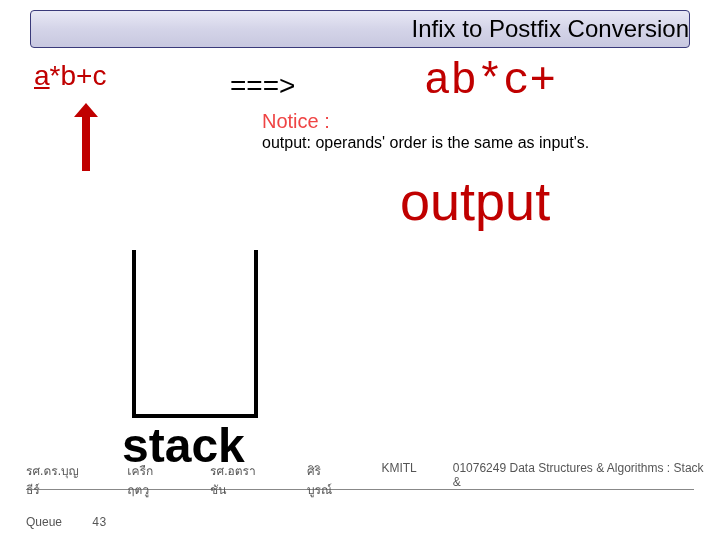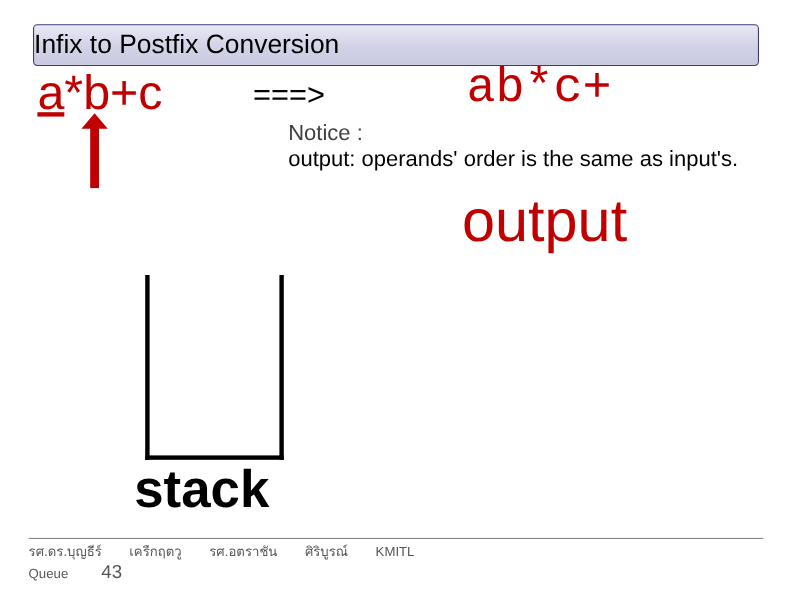--- a/index.html
+++ b/index.html
@@ -15,32 +15,31 @@
     position: absolute;
     top: 10px;
     left: 30px;
     right: 30px;
     height: 38px;
     background: linear-gradient(to bottom, #e8e8f5 0%, #d4d4e8 50%, #c8c8e0 100%);
     border: 1px solid #3a3a7a;
     border-radius: 4px;
     display: flex;
     align-items: center;
-    justify-content: flex-start;
-    margin-top: 12px;
+    justify-content: flex-end;
   }
   .title-text {
     font-size: 24px;
     color: #000;
   }
   .infix {
     position: absolute;
     top: 60px;
     left: 34px;
-    font-size: 44px;
+    font-size: 28px;
     color: #c00000;
   }
   .infix .letter-a { text-decoration: underline; }
   .arrow {
     position: absolute;
     top: 70px;
     left: 230px;
     font-size: 28px;
     color: #000;
     font-family: Arial, sans-serif;
@@ -51,37 +50,36 @@
     left: 424px;
     font-size: 44px;
     color: #c00000;
     font-family: Liberation Mono, monospace;
   }
   .notice-label {
     position: absolute;
     top: 110px;
     left: 262px;
     font-size: 20px;
-    color: #404040;
+    color: #ef4444;
   }
   .notice-text {
     position: absolute;
     top: 134px;
     left: 262px;
-    font-size: 20px;
+    font-size: 16px;
     color: #000;
     white-space: nowrap;
   }
   .output-label {
     position: absolute;
     top: 170px;
     left: 400px;
     font-size: 54px;
     color: #c00000;
-    margin-left: 20px;
   }
   .stack-box {
     position: absolute;
     top: 250px;
     left: 132px;
     width: 126px;
     height: 168px;
     border-left: 4px solid #000;
     border-right: 4px solid #000;
     border-bottom: 4px solid #000;
@@ -124,31 +122,31 @@
     position: absolute;
     bottom: 10px;
     left: 26px;
     right: 10px;
     font-size: 12px;
     color: #555;
     font-family: Arial, sans-serif;
   }
   .footer-row1 {
     display: flex;
-    gap: 25px;
-    align-items: center;
+    gap: 36px;
+    align-items: flex-start;
   }
   .footer-row2 {
     display: flex;
     gap: 30px;
     align-items: baseline;
-    margin-top: 0;
+    margin-top: 16px;
     text-align: right;
   }
-  .page-num { font-size: 17px; }
+  .page-num { font-size: 12px; font-family: Liberation Mono, monospace; }
 </style>
 </head>
 <body>
 
 <div class="title-bar">
   <span class="title-text">Infix to Postfix Conversion</span>
 </div>
 
 <div class="infix"><span class="letter-a">a</span>*b+c</div>
 
@@ -167,18 +165,19 @@
 <div class="stack-label">stack</div>
 
 <div class="footer-line"></div>
 <div class="footer">
   <div class="footer-row1">
     <span>รศ.ดร.บุญธีร์</span>
     <span>เครืกฤตวู</span>
     <span>รศ.อตราชัน</span>
     <span>ศิริบูรณ์</span>
     <span>KMITL</span>
+    <span>01076249 Data Structures &amp; Algorithms : Stack &amp;</span>
   </div>
   <div class="footer-row2">
     <span>Queue</span>
     <span class="page-num">43</span>
   </div>
 </div>
 
 </body></html>

